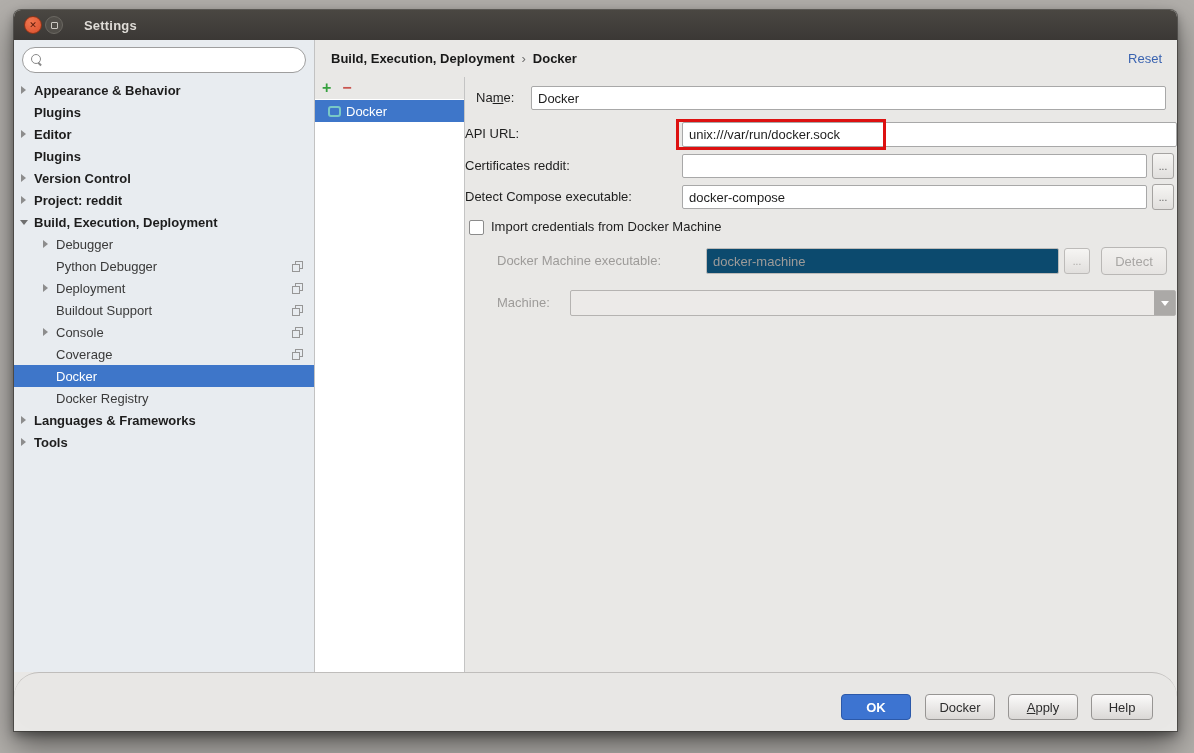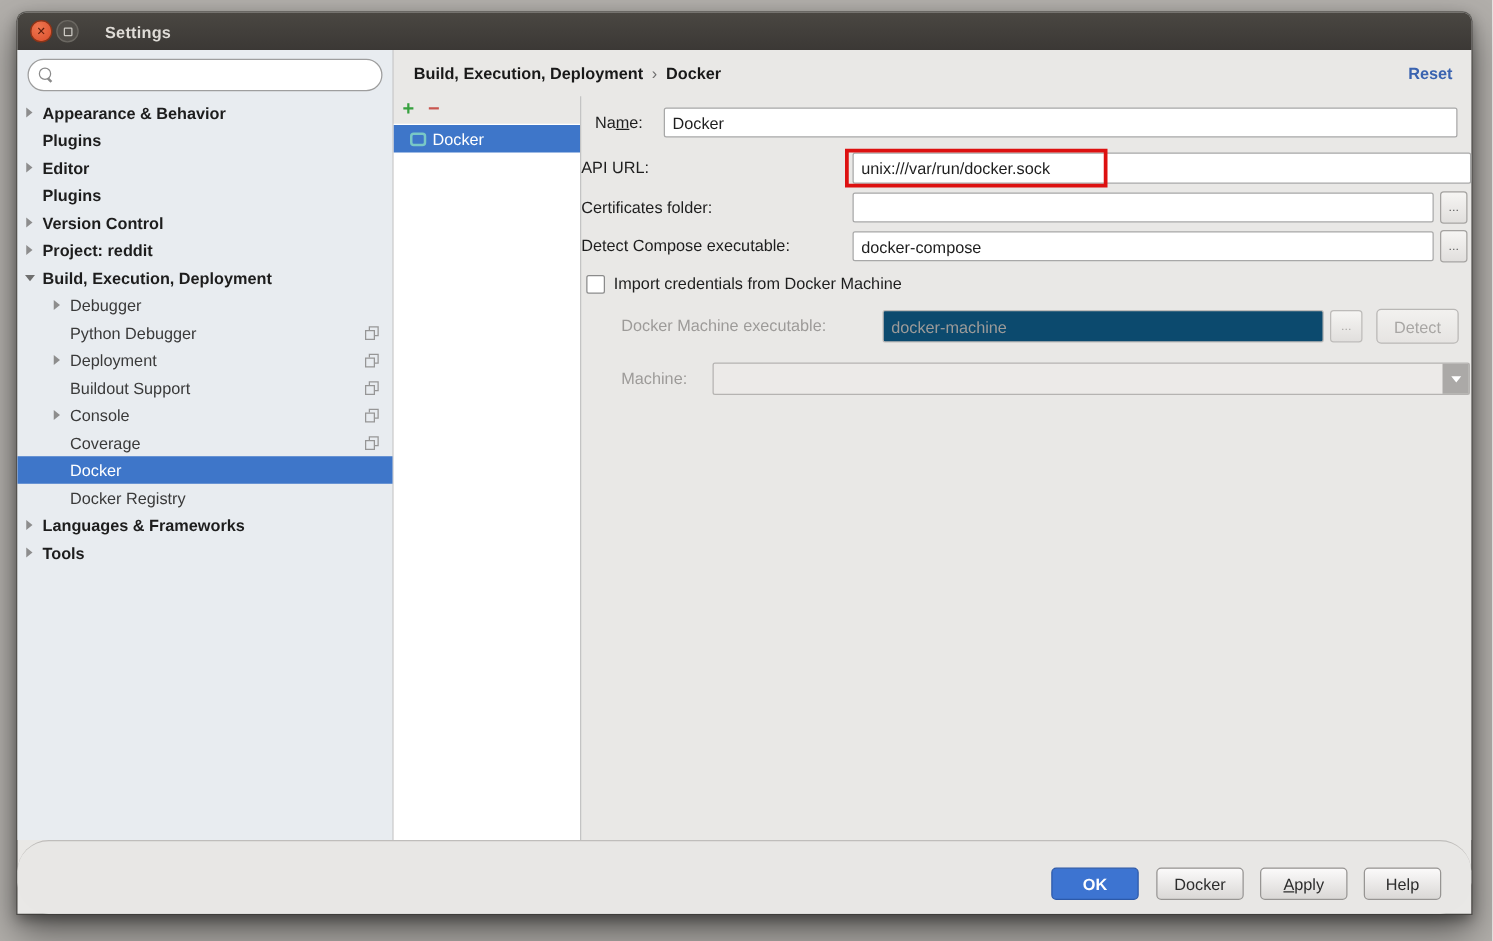--- a/index.html
+++ b/index.html
@@ -49,21 +49,21 @@
   .share-badge{position:relative;width:11px;height:11px;margin-left:auto;margin-right:11px;flex:0 0 11px;}
   .share-badge::before{content:"";position:absolute;right:0;top:0;width:6px;height:6px;border:1px solid #969696;}
   .share-badge::after{content:"";position:absolute;left:0;bottom:0;width:6px;height:6px;border:1px solid #969696;background:#e8ecf0;}
   
   .rightregion{position:absolute;left:301px;right:0;top:0;bottom:0;background:#e9e8e6;}
   .band{position:absolute;left:0;top:0;right:0;height:37px;}
   .crumbs{position:absolute;left:16px;top:0;height:37px;display:flex;align-items:center;
     font-size:13px;font-weight:bold;color:#191919;}
   .crumb-sep{font-weight:normal;color:#6f6f6f;padding:0 7px;font-size:13px;}
   .reset{position:absolute;right:15px;top:0;height:37px;display:flex;align-items:center;
-    color:var(--c-reset);font-weight:bold;font-size:13px;cursor:pointer;}
+    color:var(--c-reset);font-weight:normal;font-size:13px;cursor:pointer;}
   
   .midcol{position:absolute;left:0;top:37px;width:150px;bottom:0;border-right:1px solid #c4c4c4;}
   .toolbar{height:22px;display:flex;align-items:center;padding-left:7px;gap:11px;}
   .tb{font-size:16px;font-weight:bold;line-height:1;cursor:pointer;}
   .tb.add{color:var(--c-add);}
   .tb.remove{color:var(--c-rem);}
   .list{position:absolute;left:0;top:22px;right:0;bottom:0;background:#fff;padding-top:1px;}
   .list-row{height:22px;display:flex;align-items:center;padding-left:13px;font-size:13px;}
   .list-row.selected{background:var(--c-sel);color:#fff;}
   .docker-ic{width:13px;height:11px;border:2px solid var(--c-teal);border-radius:3px;margin-right:5px;flex:0 0 13px;}
@@ -220,21 +220,21 @@
 
         <div class="formarea">
 
           <div class="flabel" style="left:11px;top:13px"><span>Na</span><span class="u">m</span><span>e:</span></div>
           <input class="tfield" style="left: 66px; top: 9px; width: 635px; height: 24px;" value="Docker">
 
           <div class="flabel" style="left:0;top:49px">API URL:</div>
           <input class="tfield" style="left: 217px; top: 45px; width: 495px; height: 25px;" value="unix:///var/run/docker.sock">
           <div class="annot" style="left:211px;top:42px;width:210px;height:31px"></div>
 
-          <div class="flabel" style="left:0;top:81px">Certificates folder:</div>
+          <div class="flabel" style="left:0;top:81px">Certificates reddit:</div>
           <input class="tfield" style="left: 217px; top: 77px; width: 465px; height: 24px;" value="">
           <div class="browse" style="left:687px;top:76px;width:22px;height:26px">...</div>
 
           <div class="flabel" style="left:0;top:112px">Detect Compose executable:</div>
           <input class="tfield" style="left: 217px; top: 108px; width: 465px; height: 24px;" value="docker-compose">
           <div class="browse" style="left:687px;top:107px;width:22px;height:26px">...</div>
 
           <div class="checkbox" style="left:4px;top:143px"></div>
           <div class="flabel" style="left:26px;top:142px">Import credentials from Docker Machine</div>
 

